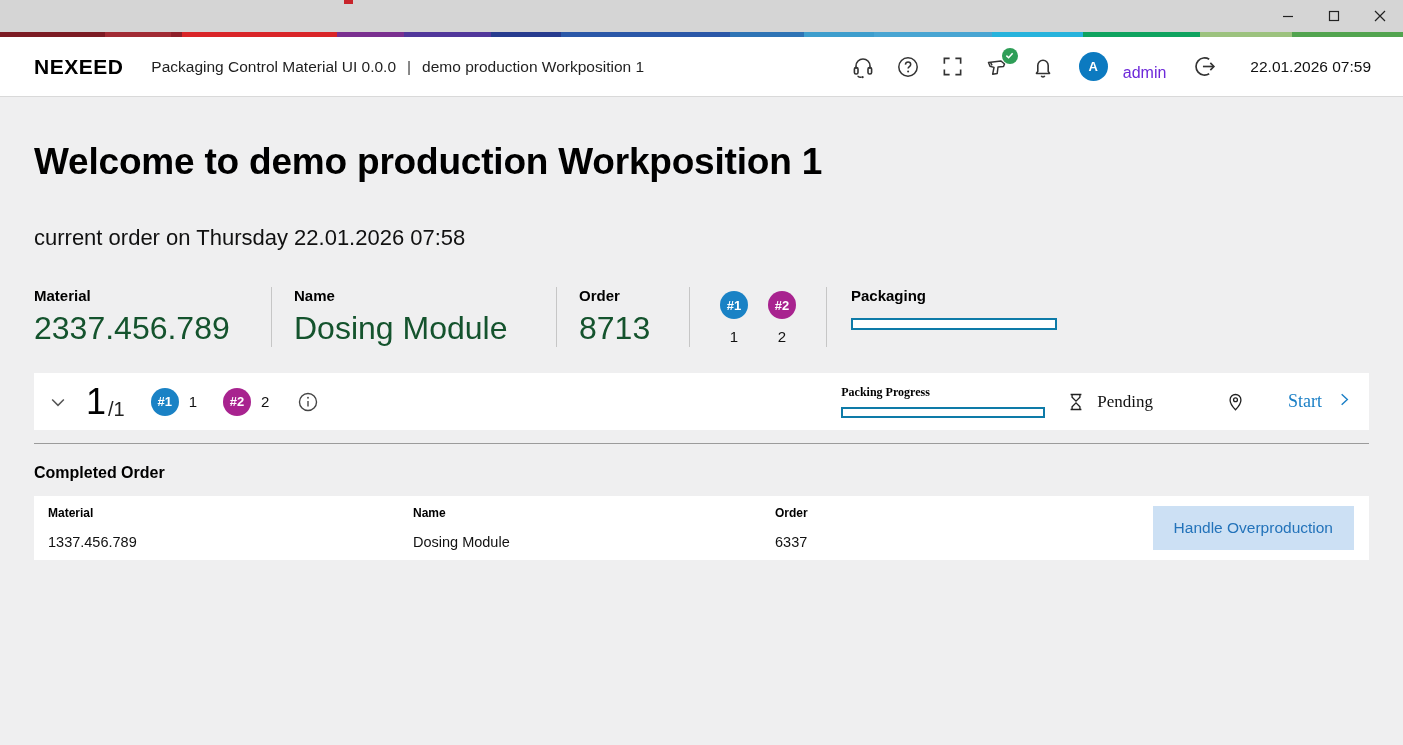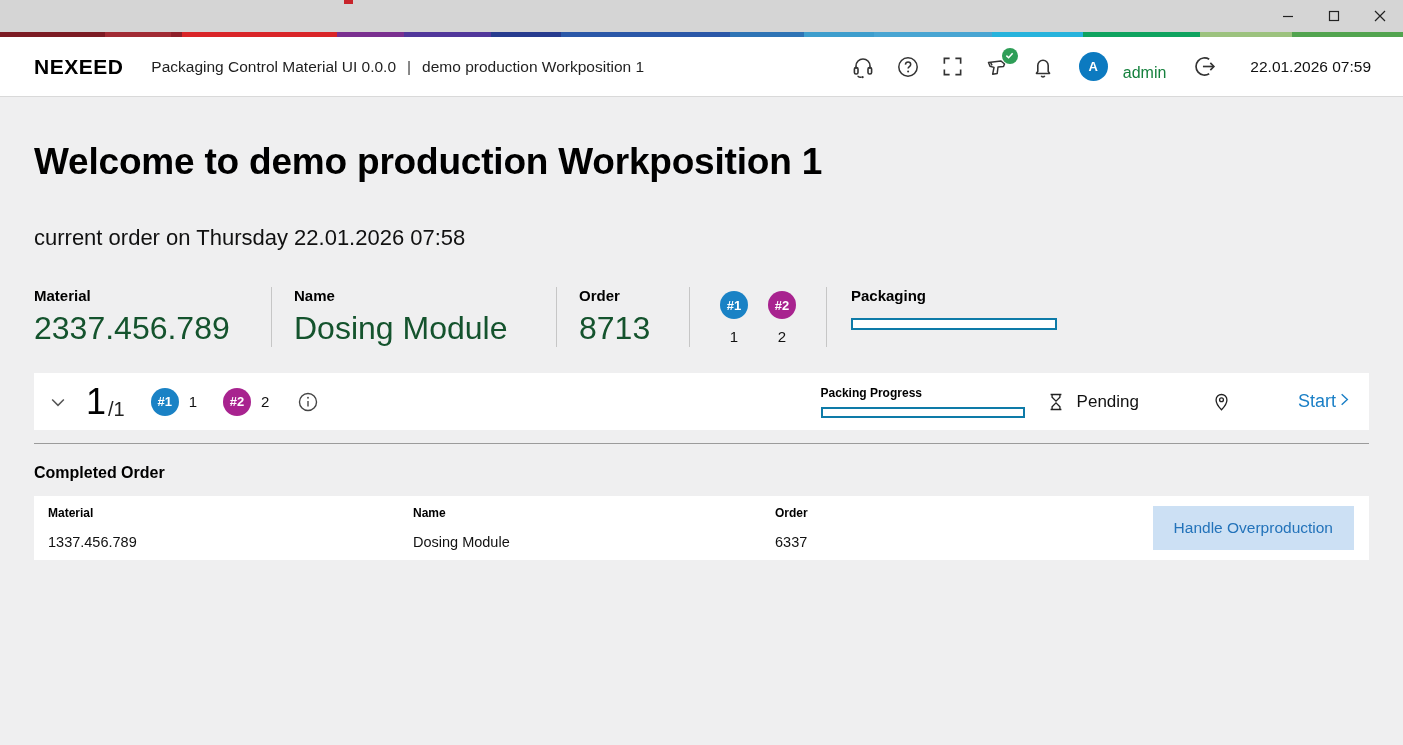--- a/index.html
+++ b/index.html
@@ -26,21 +26,21 @@
   .appbar { height:60px; background:#fff; border-bottom:1px solid #d9d9d9; display:flex; align-items:center; padding:0 32px 0 34px; }
   .logo { font-size:21px; font-weight:700; letter-spacing:.5px; color:#000; }
   .app-title { margin-left:28px; font-size:15.5px; color:#1f1f1f; }
   .app-sep { margin:0 11px; color:#444; font-size:15.5px; }
   .workstation { font-size:15.5px; color:#1f1f1f; }
   .appbar-right { margin-left:auto; display:flex; align-items:center; gap:19px; }
   .hicon { width:26px; height:26px; display:flex; align-items:center; justify-content:center; cursor:pointer; position:relative; }
   .hicon svg { display:block; }
   .scan-badge { position:absolute; top:-6px; right:-7px; width:16px; height:16px; border-radius:50%; background:#2e9e57; display:flex; align-items:center; justify-content:center; }
   .avatar { width:29px; height:29px; border-radius:50%; background:#0c7ac0; color:#fff; font-size:13px; font-weight:700; display:flex; align-items:center; justify-content:center; cursor:pointer; margin-left:4px; }
-  .username { font-size:16px; color:#15803d; margin:12px 6px 0 -4px; }
+  .username { font-size:16px; color:#6d28d9; margin:12px 6px 0 -4px; }
   .timestamp { font-size:15.5px; color:#111; margin-left:14px; white-space:nowrap; }
 
   
   .main { padding:0 34px; }
   .welcome-title { margin-top:44px; font-size:37px; font-weight:700; letter-spacing:-.2px; color:#000; }
   .welcome-sub { margin-top:42px; font-size:22px; color:#111; }
 
   
   .summary { margin-top:36px; display:flex; align-items:stretch; }
   .sum-col { padding-right:24px; border-right:1px solid #c6c6c6; }
@@ -64,28 +64,28 @@
 
   
   .item-row { margin-top:26px; background:#fff; height:57px; display:flex; align-items:center; padding:0 16px 0 14px; }
   .chev-btn { cursor:pointer; display:flex; align-items:center; }
   .item-count { margin-left:18px; display:flex; align-items:baseline; }
   .count-big { font-size:36px; color:#000; }
   .count-total { font-size:20px; color:#222; margin-left:2px; position:relative; top:2px; }
   .item-badge-group { margin-left:26px; display:flex; align-items:center; gap:10px; }
   .item-badge-group .count { font-size:15px; color:#111; }
   .info-btn { margin-left:28px; cursor:pointer; display:flex; }
-  .item-right { margin-left:auto; display:flex; align-items:center; }
+  .item-right { margin-left:auto; display:flex; align-items:center;font-family:Liberation Serif, serif; }
   .packing { width:204px; }
   .packing-label { font-size:12px; font-weight:700; color:#000; }
   .packing .pbar { margin-top:7px; height:11px; width:204px; }
   .status { margin-left:21px; display:flex; align-items:center; gap:11px; }
   .status-text { font-size:17px; color:#111; }
   .pin-btn { margin-left:72px; display:flex; cursor:pointer; }
-  .start-link { margin-left:66px; display:flex; cursor:pointer; }
+  .start-link { margin-left:42px; display:flex; gap:14px; cursor:pointer; }
   .start-text { font-size:18px; color:#1a7fc6; }
 
   .divider { margin-top:13px; border-top:1px solid #9b9b9b; }
 
   
   .completed-title { margin-top:20px; font-size:16px; font-weight:700; color:#000; }
   .card { margin-top:14px; background:#fff; height:64px; display:flex; align-items:center; padding:0 15px 0 14px; }
   .card-col { display:flex; flex-direction:column; }
   .card-label { font-size:12px; font-weight:700; color:#000; }
   .card-value { margin-top:14px; font-size:14.5px; color:#111; }

